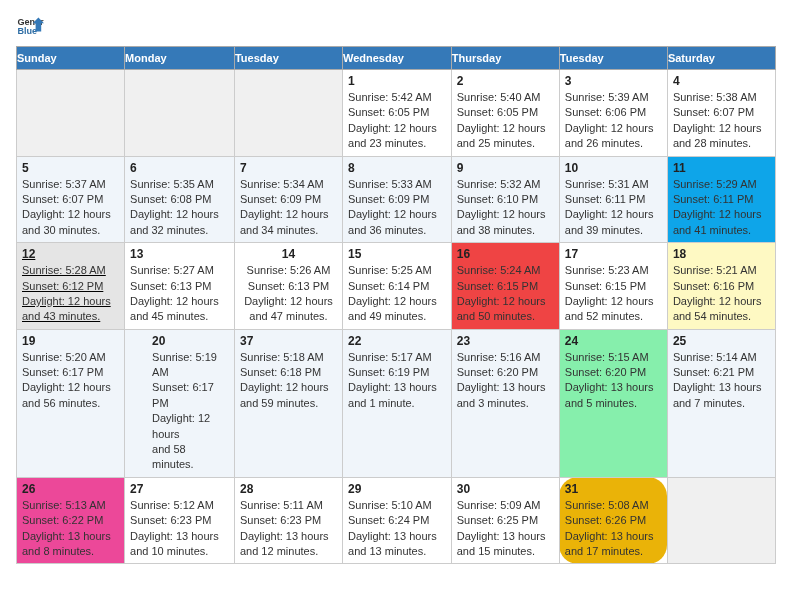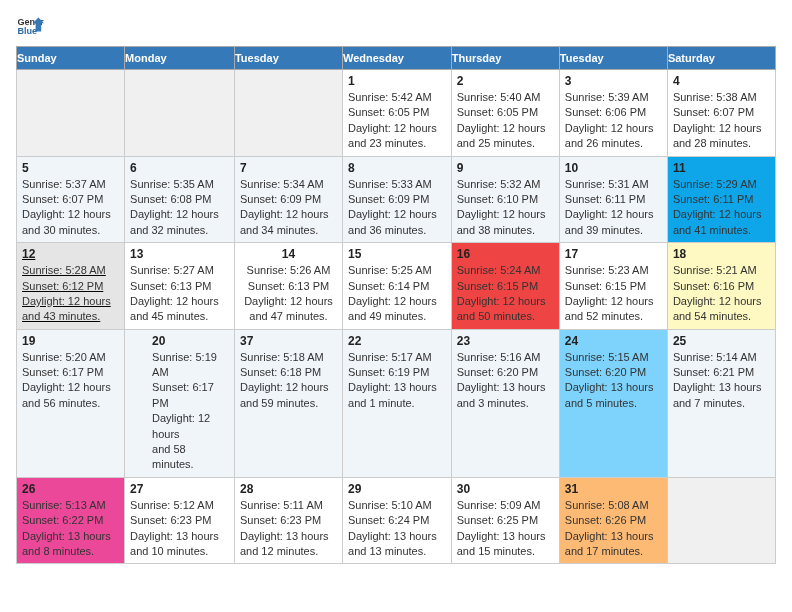--- a/index.html
+++ b/index.html
@@ -222,21 +222,21 @@
             <div class="day-info">Sunrise: 5:18 AM<br>Sunset: 6:18 PM<br>Daylight: 12 hours<br>and 59 minutes.</div>
           </td>
           <td style="background: rgb(240, 245, 250);">
             <span class="day-number">22</span>
             <div class="day-info">Sunrise: 5:17 AM<br>Sunset: 6:19 PM<br>Daylight: 13 hours<br>and 1 minute.</div>
           </td>
           <td style="background: rgb(240, 245, 250);">
             <span class="day-number">23</span>
             <div class="day-info">Sunrise: 5:16 AM<br>Sunset: 6:20 PM<br>Daylight: 13 hours<br>and 3 minutes.</div>
           </td>
-          <td style="background: #7dd3fc; margin-top: 10px;">
+          <td style="background: #86efac; margin-top: 10px;">
             <span class="day-number">24</span>
             <div class="day-info">Sunrise: 5:15 AM<br>Sunset: 6:20 PM<br>Daylight: 13 hours<br>and 5 minutes.</div>
           </td>
           <td style="background: rgb(240, 245, 250);">
             <span class="day-number">25</span>
             <div class="day-info">Sunrise: 5:14 AM<br>Sunset: 6:21 PM<br>Daylight: 13 hours<br>and 7 minutes.</div>
           </td>
         </tr>
         <tr>
           <td style="background: #ec4899;">
@@ -252,21 +252,21 @@
             <div class="day-info">Sunrise: 5:11 AM<br>Sunset: 6:23 PM<br>Daylight: 13 hours<br>and 12 minutes.</div>
           </td>
           <td style="background: rgb(255, 255, 255);">
             <span class="day-number">29</span>
             <div class="day-info">Sunrise: 5:10 AM<br>Sunset: 6:24 PM<br>Daylight: 13 hours<br>and 13 minutes.</div>
           </td>
           <td style="background: rgb(255, 255, 255);">
             <span class="day-number">30</span>
             <div class="day-info">Sunrise: 5:09 AM<br>Sunset: 6:25 PM<br>Daylight: 13 hours<br>and 15 minutes.</div>
           </td>
-          <td style="background: #fdba74;">
+          <td style="background: #eab308; border-radius: 19px;">
             <span class="day-number">31</span>
             <div class="day-info">Sunrise: 5:08 AM<br>Sunset: 6:26 PM<br>Daylight: 13 hours<br>and 17 minutes.</div>
           </td>
           <td class="empty-cell"></td>
         </tr>
       </tbody>
   </table>
 </div>
 
 </body></html>

